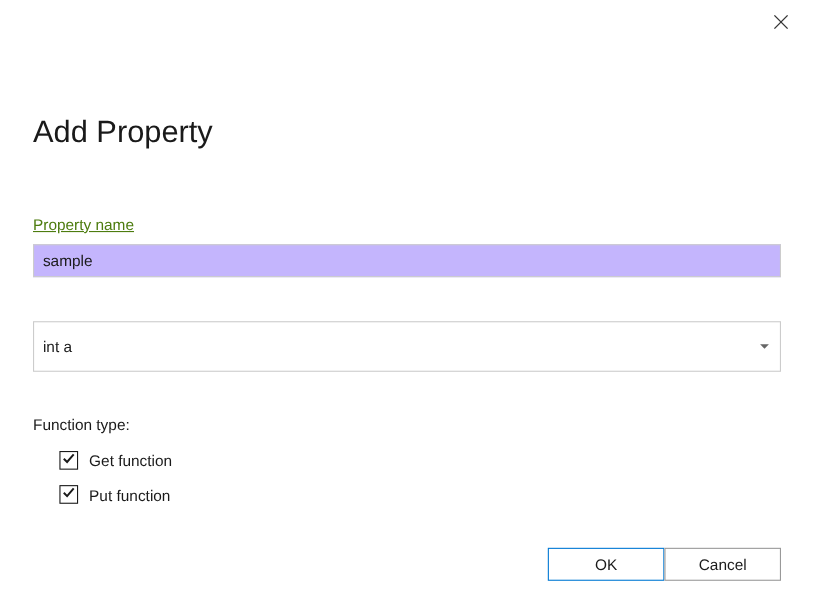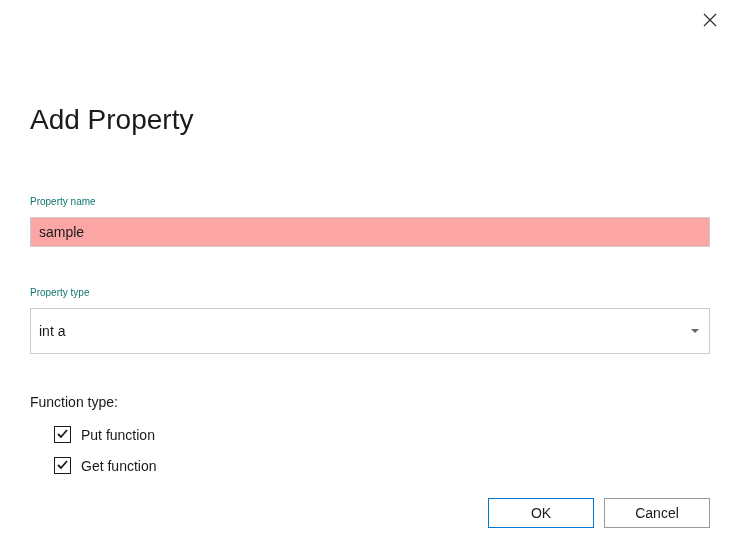--- a/index.html
+++ b/index.html
@@ -33,35 +33,36 @@
     .content {
       padding: 104px 30px 0 30px;
     }
     .title {
       font-size: 28px;
       font-weight: 400;
       color: #1a1a1a;
       margin-bottom: 60px;
     }
     .field-label {
-      font-size: 10px;
-      color: #0f766e;
+      font-size: 14px;
+      color: #4d7c0f;
       margin-bottom: 10px;
       display: block;
+      text-decoration: underline;
     }
     .text-input {
       width: 680px;
       height: 30px;
       border: 1px solid #cccccc;
       padding: 4px 8px;
       font-size: 14px;
       font-family: inherit;
       color: #1a1a1a;
       outline: none;
-      background: #fca5a5;
+      background: #c4b5fd;
     }
     .field-group {
       margin-bottom: 40px;
     }
     .dropdown {
       width: 680px;
       height: 46px;
       border: 1px solid #cccccc;
       padding: 4px 30px 4px 8px;
       font-size: 14px;
@@ -117,21 +118,20 @@
     .checkbox-label {
       font-size: 14px;
       color: #1a1a1a;
       cursor: pointer;
     }
     .button-row {
       position: absolute;
       bottom: 23px;
       right: 30px;
       display: flex;
-      gap: 10px;
     }
     .btn {
       width: 106px;
       height: 30px;
       font-size: 14px;
       font-family: inherit;
       cursor: pointer;
       display: flex;
       align-items: center;
       justify-content: center;
@@ -160,50 +160,49 @@
 
 <div class="content">
   <h1 class="title">Add Property</h1>
 
   <div class="field-group">
     <label class="field-label">Property name</label>
     <input type="text" class="text-input" value="sample" style="">
   </div>
 
   <div class="field-group">
-    <label class="field-label">Property type</label>
     <div class="dropdown">
       <span>int a</span>
       <span class="dropdown-caret"></span>
     </div>
   </div>
 
   <div class="checkbox-group">
     <label class="checkbox-group-label">Function type:</label>
+
+    <div class="checkbox-row">
+      <div class="checkbox">
+        <span>
+          <svg viewBox="0 0 13 13">
+            <polyline points="2,7 5,10 11,3" fill="none" stroke="#1a1a1a" stroke-width="1.8"></polyline>
+          </svg>
+        </span>
+      </div>
+      <label class="checkbox-label">Get function</label>
+    </div>
 
     <div class="checkbox-row">
       <div class="checkbox">
         <span>
           <svg viewBox="0 0 13 13">
             <polyline points="2,7 5,10 11,3" fill="none" stroke="#1a1a1a" stroke-width="1.8"></polyline>
           </svg>
         </span>
       </div>
       <label class="checkbox-label">Put function</label>
     </div>
-
-    <div class="checkbox-row">
-      <div class="checkbox">
-        <span>
-          <svg viewBox="0 0 13 13">
-            <polyline points="2,7 5,10 11,3" fill="none" stroke="#1a1a1a" stroke-width="1.8"></polyline>
-          </svg>
-        </span>
-      </div>
-      <label class="checkbox-label">Get function</label>
-    </div>
   </div>
 </div>
 
 <div class="button-row">
   <div class="btn btn-primary">OK</div>
   <div class="btn btn-secondary">Cancel</div>
 </div>
 
 </body></html>

